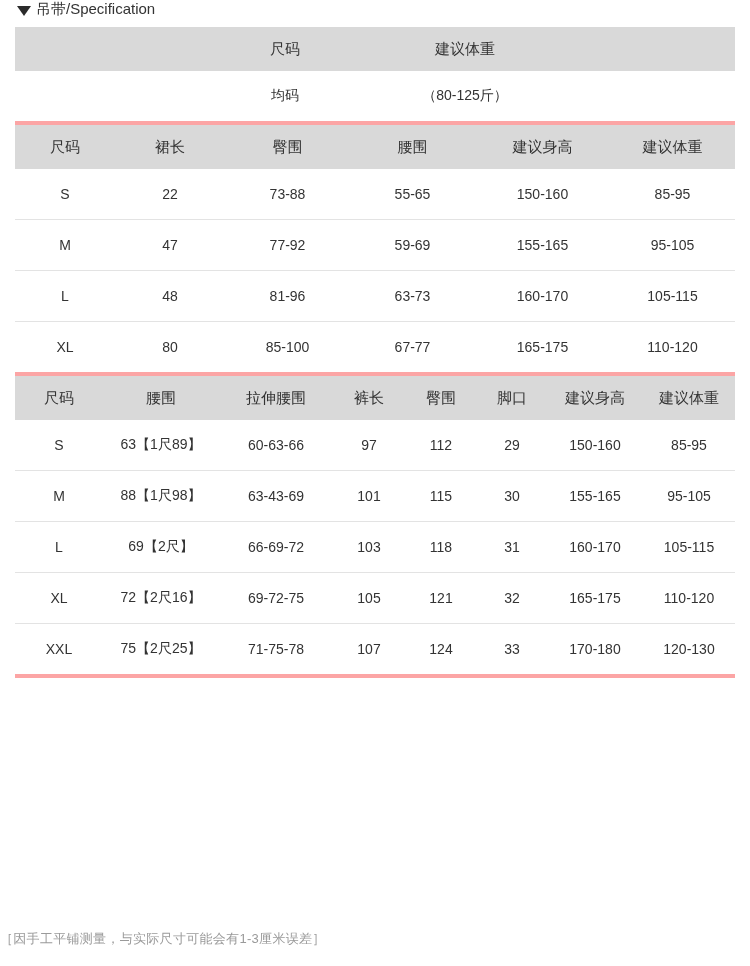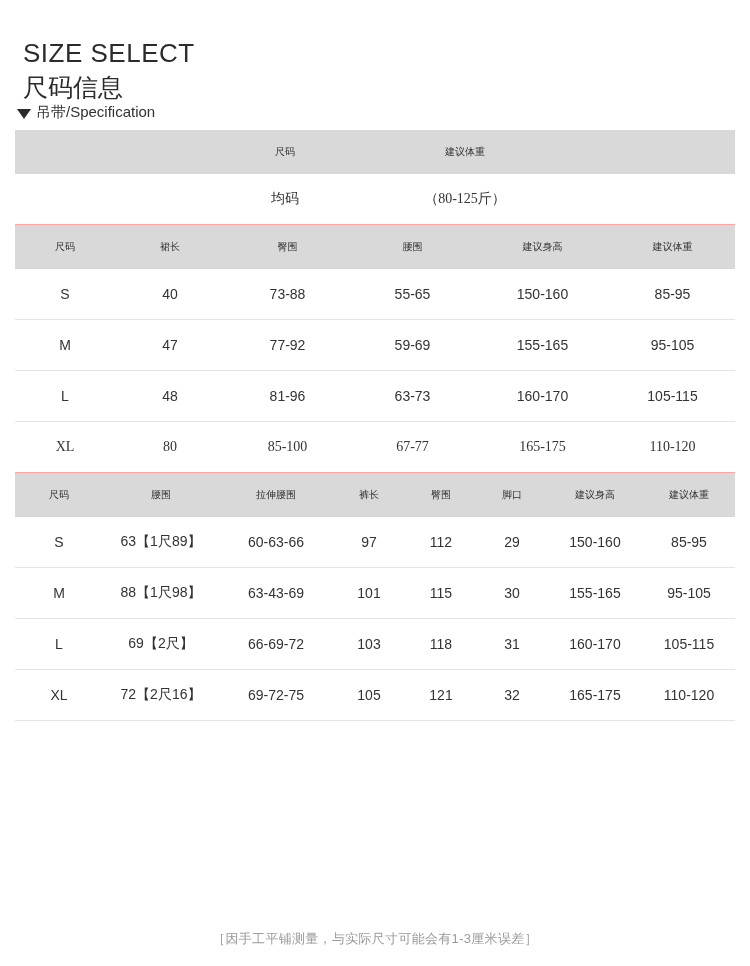--- a/index.html
+++ b/index.html
@@ -64,60 +64,54 @@
     table-layout: fixed;
     font-size: 14px;
   }
   table.size th {
     background: #d9d9d9;
     font-weight: normal;
     color: #333333;
     height: 42px;
     text-align: center;
     border: none;
-    font-size: 10px;
+    font-size: 15px;
   }
   table.size td {
     height: 48px;
     text-align: center;
     color: #333333;
     border-bottom: 1px solid #e3e3e3;
     font-size: 14px;
   }
   table.size tr.last td {
-    border-bottom: 1px solid #fca5a5;
-    font-family: Liberation Serif, serif;
+    border-bottom: 4px solid #fca5a5;
   }
   .cami td {
     height: 50px;
   }
   .cami th {
     height: 46px;
   }
   .footnote {
     position: absolute;
     left: 0;
     right: 0;
     bottom: 18px;
-    text-align: center;
     font-size: 13px;
     color: #9a9a9a;
     letter-spacing: 0.3px;
     margin-top: 18px;
   }
 </style>
 </head>
 <body>
 
 <div class="page">
 
-  <div class="title-block">
-    <div class="title-en">SIZE SELECT</div>
-    <div class="title-cn">尺码信息</div>
-  </div>
 
   <div class="section">
     <div class="section-head">
       <span class="tri"></span>
       <span>吊带/Specification</span>
     </div>
     <table class="size cami">
       <colgroup>
         <col style="width:180px">
           <col style="width:180px">
@@ -159,21 +153,21 @@
           <th>裙长</th>
           <th>臀围</th>
           <th>腰围</th>
           <th>建议身高</th>
           <th>建议体重</th>
         </tr>
       </thead>
       <tbody>
         <tr>
           <td>S</td>
-          <td>40</td>
+          <td>22</td>
           <td>73-88</td>
           <td>55-65</td>
           <td>150-160</td>
           <td>85-95</td>
         </tr>
         <tr>
           <td>M</td>
           <td>47</td>
           <td>77-92</td>
           <td>59-69</td>
@@ -258,19 +252,29 @@
         <tr>
           <td>XL</td>
           <td>72【2尺16】</td>
           <td>69-72-75</td>
           <td>105</td>
           <td>121</td>
           <td>32</td>
           <td>165-175</td>
           <td>110-120</td>
         </tr>
+        <tr class="last">
+          <td>XXL</td>
+          <td>75【2尺25】</td>
+          <td>71-75-78</td>
+          <td>107</td>
+          <td>124</td>
+          <td>33</td>
+          <td>170-180</td>
+          <td>120-130</td>
+        </tr>
       </tbody>
     </table>
   </div>
 
   <div class="footnote">［因手工平铺测量，与实际尺寸可能会有1-3厘米误差］</div>
 
 </div>
 
 </body></html>

